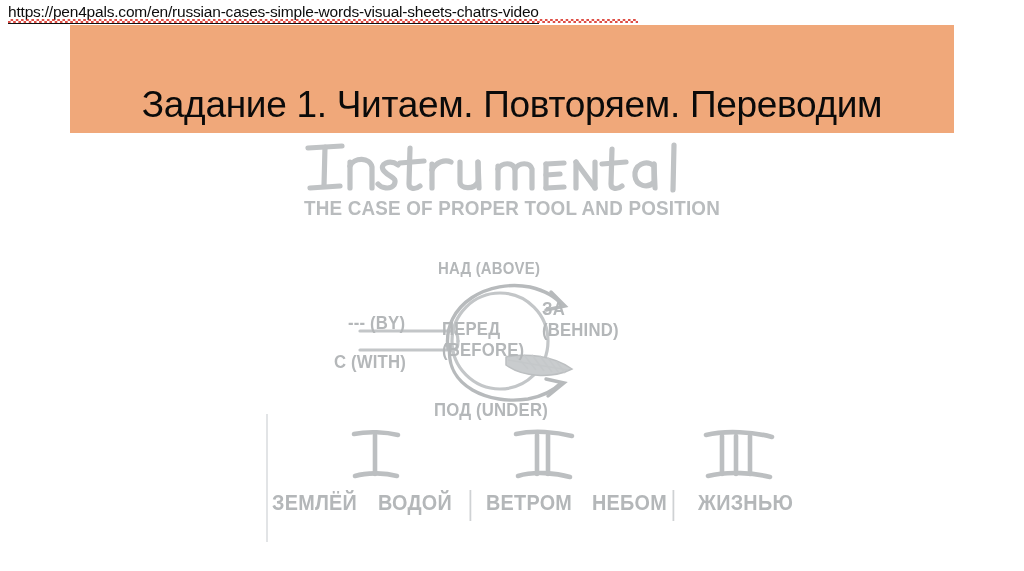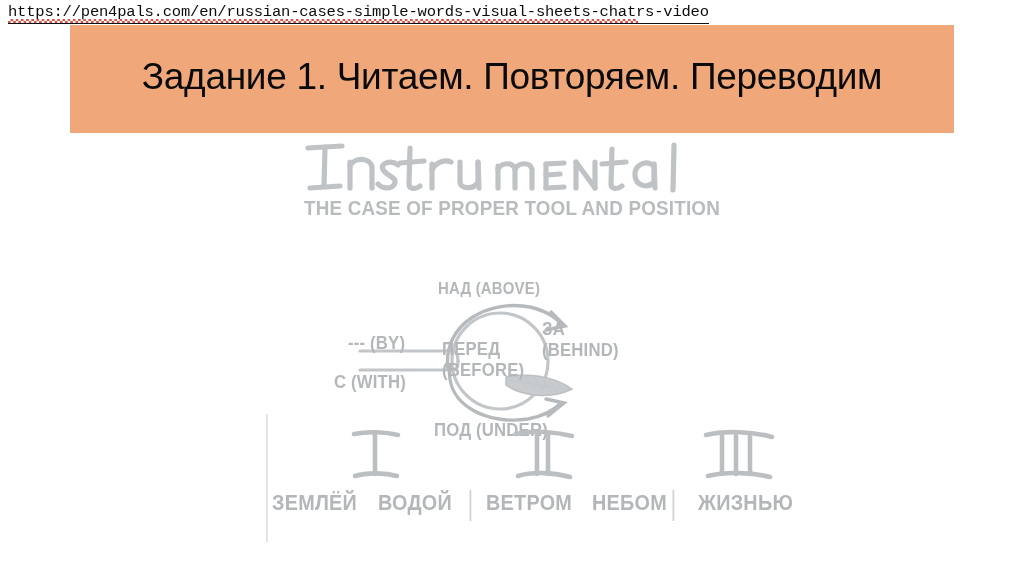--- a/index.html
+++ b/index.html
@@ -18,21 +18,21 @@
   
   #url-bar {
     position: absolute;
     left: 8px;
     top: 2px;
     height: 22px;
     display: flex;
     align-items: center;
   }
   #url-text {
-    font-family: Liberation Mono, monospace;
+    font-family: Liberation Sans, sans-serif;
     font-size: 15.5px;
     color: #0c0c0c;
     letter-spacing: -0.2px;
     white-space: nowrap;
     position: relative;
     padding-bottom: 2px;
     border-bottom: 1.6px solid #111;
   }
   
   #url-squiggle {
@@ -51,23 +51,23 @@
 
   
   #title-banner {
     position: absolute;
     left: 70px;
     top: 25px;
     width: 884px;
     height: 108px;
     background: #f0a87a;
     display: flex;
-    flex-direction: row;
+    flex-direction: column;
     align-items: center;
-    justify-content: center;
+    justify-content: flex-end;
     box-sizing: border-box;
     padding: 2px 16px 6px 16px;
   }
   .title-line {
     font-family: "Liberation Sans", sans-serif;
     font-size: 37px;
     line-height: 1.22;
     color: #0a0a0a;
     text-align: center;
     white-space: nowrap;
@@ -109,21 +109,20 @@
     transform: scaleX(0.92);
   }
 
   
   #diagram {
     position: absolute;
     left: 330px;
     top: 120px;
     width: 340px;
     height: 175px;
-    margin-top: 20px;
   }
   #diagram svg { position: absolute; left: 0; top: 0; }
 
   .diag-label {
     position: absolute;
     font-family: "Liberation Sans", sans-serif;
     font-weight: bold;
     color: #b4b7b9;
     letter-spacing: 0.2px;
     transform: scaleX(0.88);

